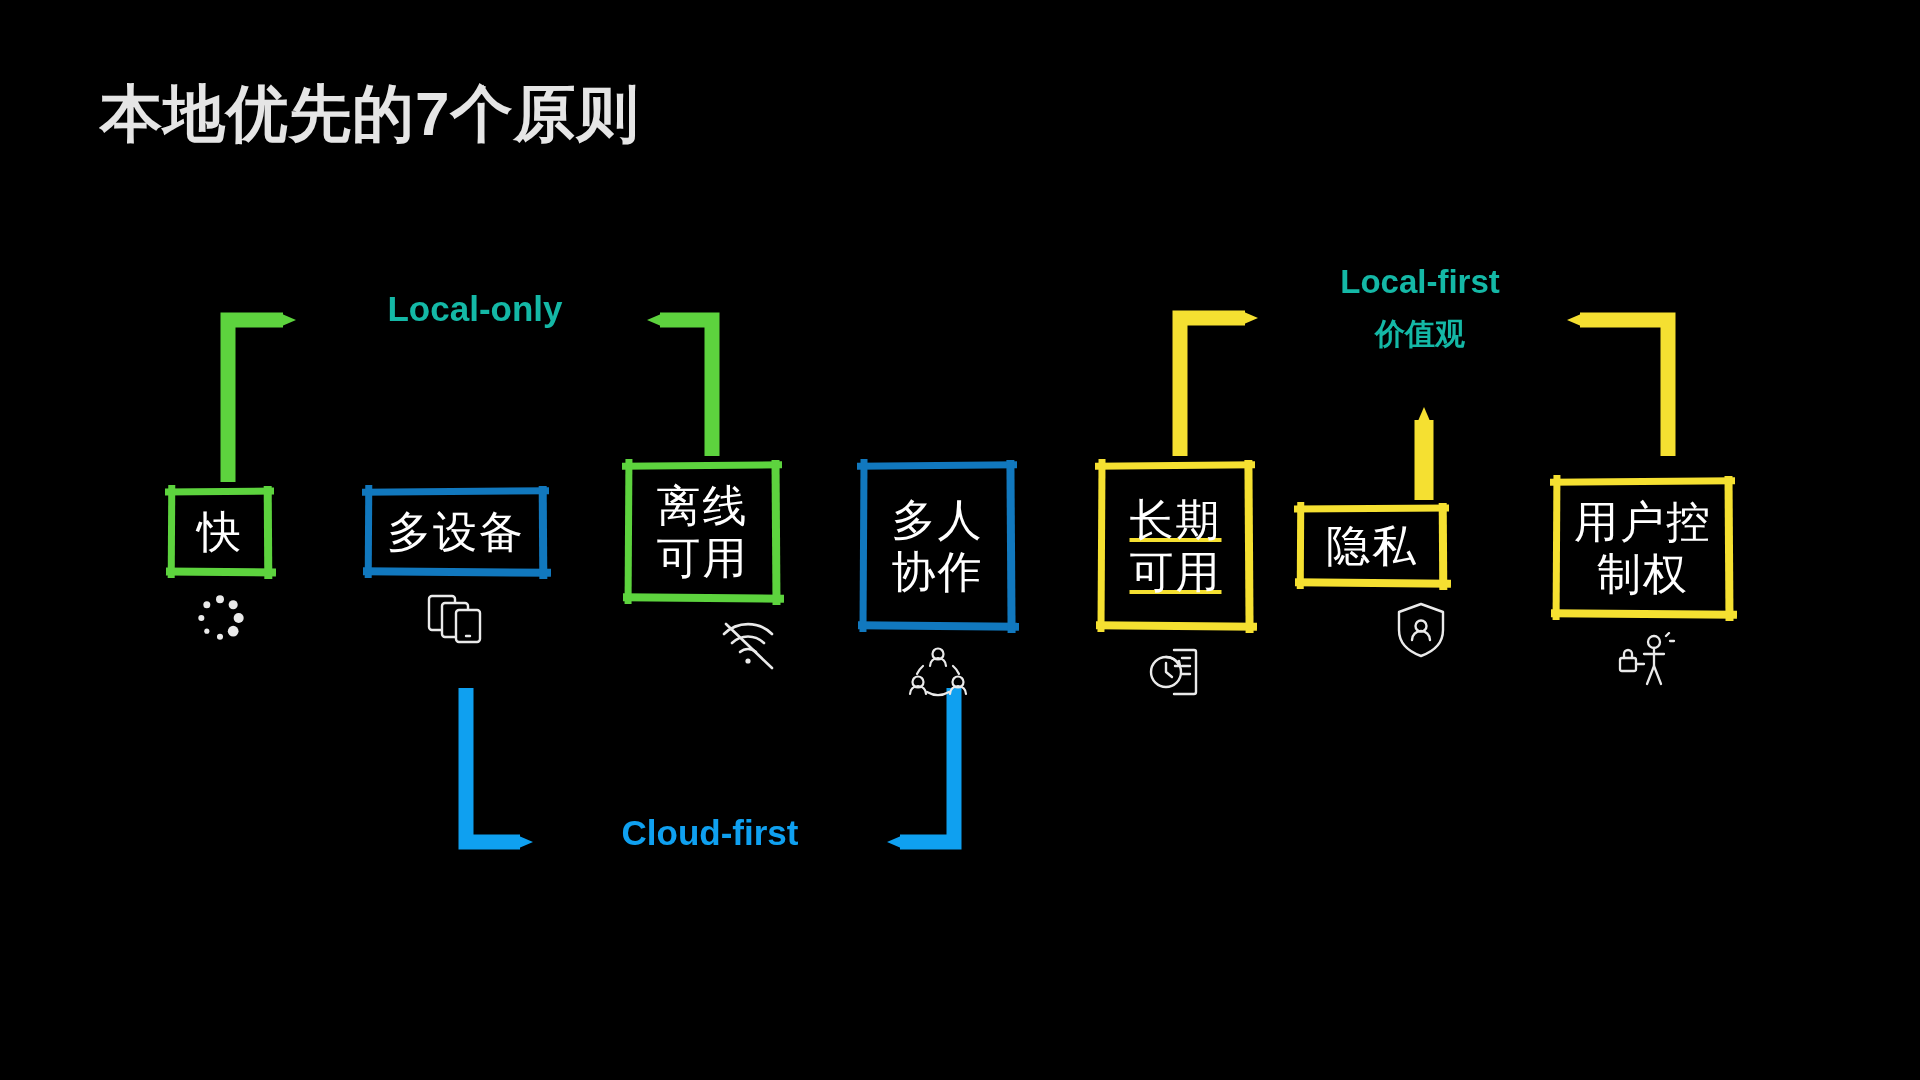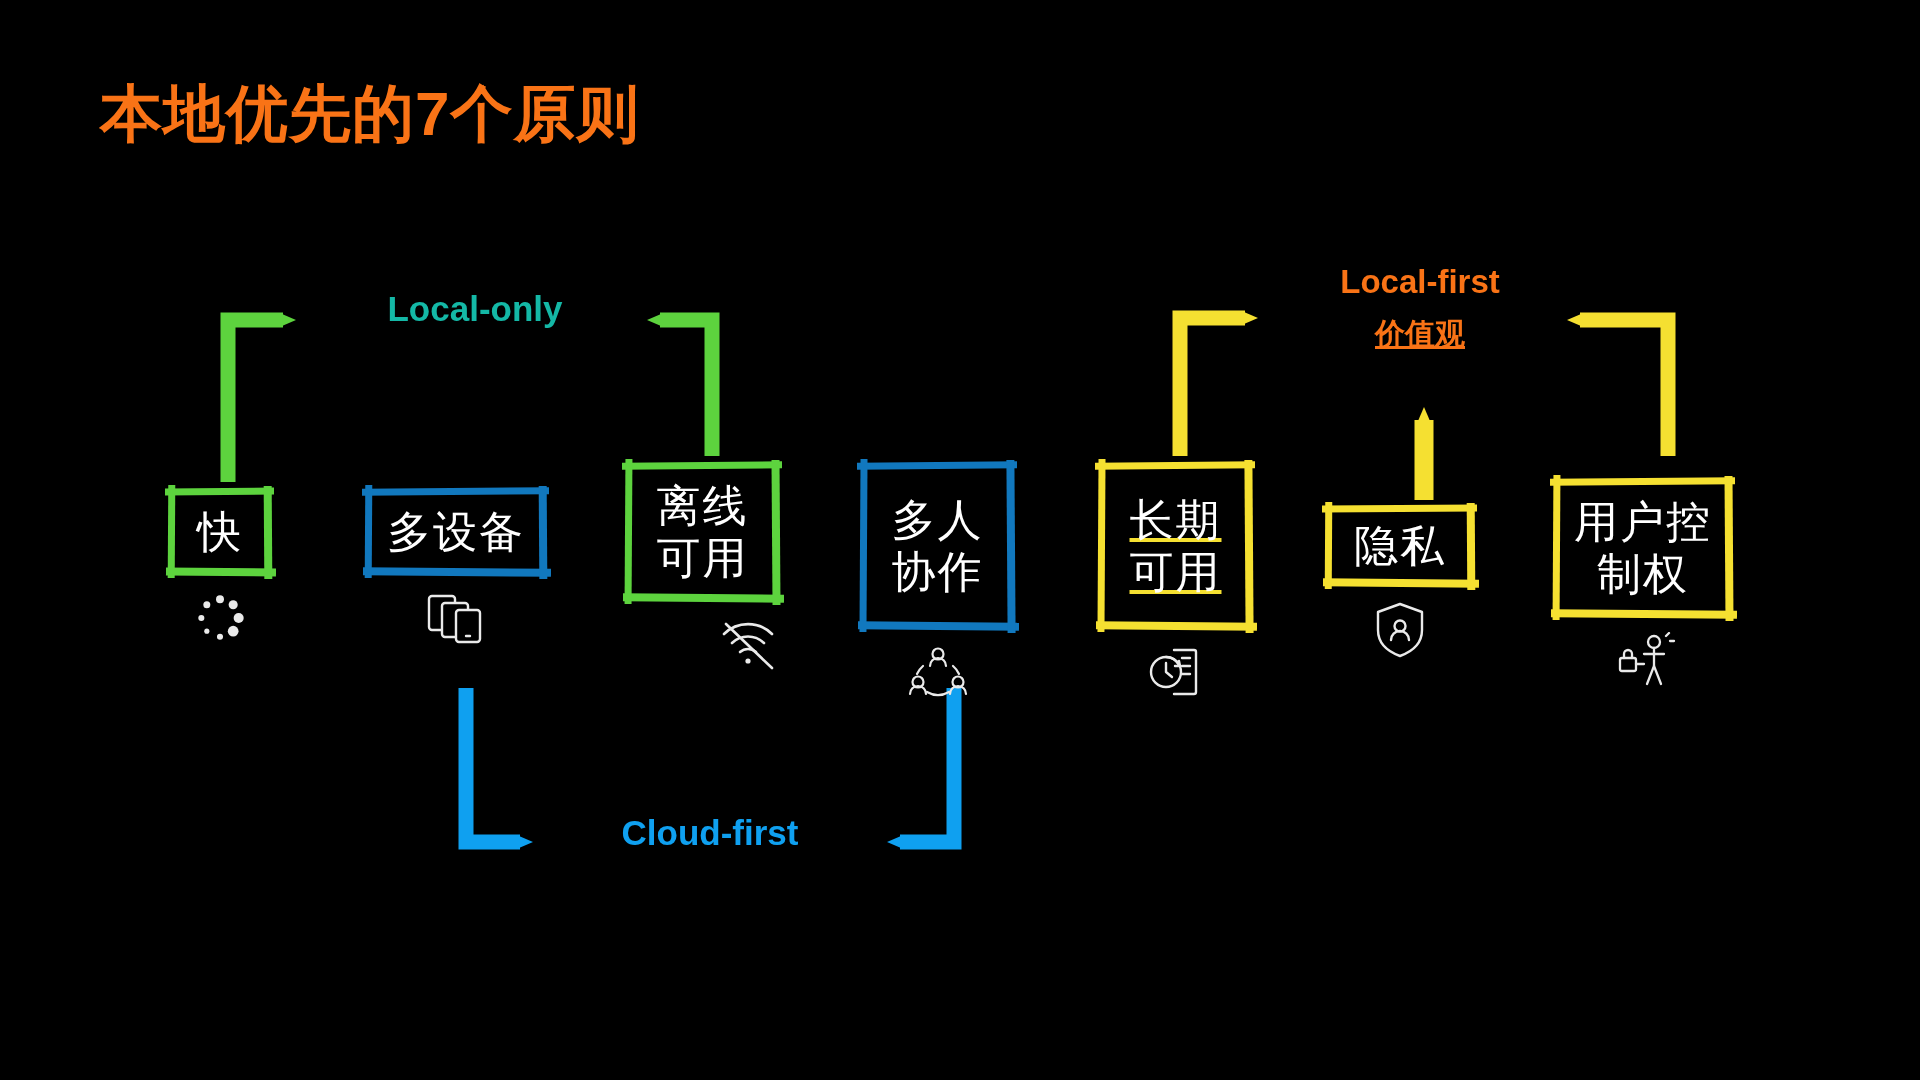--- a/index.html
+++ b/index.html
@@ -17,21 +17,21 @@
     -webkit-font-smoothing: antialiased;
   }
 
   
   #slide-title {
     position: absolute;
     left: 100px;
     top: 72px;
     font-size: 62px;
     font-weight: 700;
-    color: #f97316;
+    color: #e5e5e5;
     letter-spacing: 1px;
     white-space: nowrap;
   }
 
   
   #connectors {
     position: absolute;
     left: 0; top: 0;
     width: 1920px; height: 1080px;
     pointer-events: none;
@@ -54,24 +54,24 @@
   #label-cloud-first {
     left: 610px; top: 812px;
     width: 200px;
     font-size: 35px;
     color: #0FA0F0;
   }
   #label-local-first {
     left: 1325px; top: 262px;
     width: 190px;
     font-size: 33px;
-    color: #f97316;
+    color: #14b8a6;
   }
   #label-local-first .lf-en { display: block; }
-  #label-local-first .lf-cn { display: block; font-size: 30px; margin-top: 14px; text-decoration: underline; }
+  #label-local-first .lf-cn { display: block; font-size: 30px; margin-top: 14px; }
 
   
   .card {
     position: absolute;
     display: flex;
     flex-direction: column;
     align-items: center;
   }
   .card-box {
     position: relative;
@@ -111,21 +111,21 @@
   #card-fast            { left: 168px;  top: 488px; }
   #card-fast .card-box  { width: 104px; height: 88px; color: #5DD33E; }
   #card-multidevice           { left: 365px;  top: 488px; }
   #card-multidevice .card-box { width: 182px; height: 88px; color: #1178BE; }
   #card-offline            { left: 625px;  top: 462px; align-items: flex-end; }
   #card-offline .card-box  { width: 155px; height: 140px; color: #5DD33E; }
   #card-collab             { left: 860px;  top: 462px; }
   #card-collab .card-box   { width: 155px; height: 168px; color: #1178BE; }
   #card-longterm           { left: 1098px; top: 462px; }
   #card-longterm .card-box { width: 155px; height: 168px; color: #F5E031; text-decoration: underline; }
-  #card-privacy            { left: 1325px; top: 505px; }
+  #card-privacy            { left: 1297px; top: 505px; align-items: flex-end; }
   #card-privacy .card-box  { width: 150px; height: 82px; color: #F5E031; }
   #card-usercontrol            { left: 1553px; top: 462px; }
   #card-usercontrol .card-box  { width: 180px; height: 140px; color: #F5E031; margin-top: 16px; }
 </style>
 </head>
 <body>
 
 <div id="slide-title">本地优先的7个原则</div>
 
 <svg id="connectors" viewBox="0 0 1920 1080" width="1920" height="1080">

